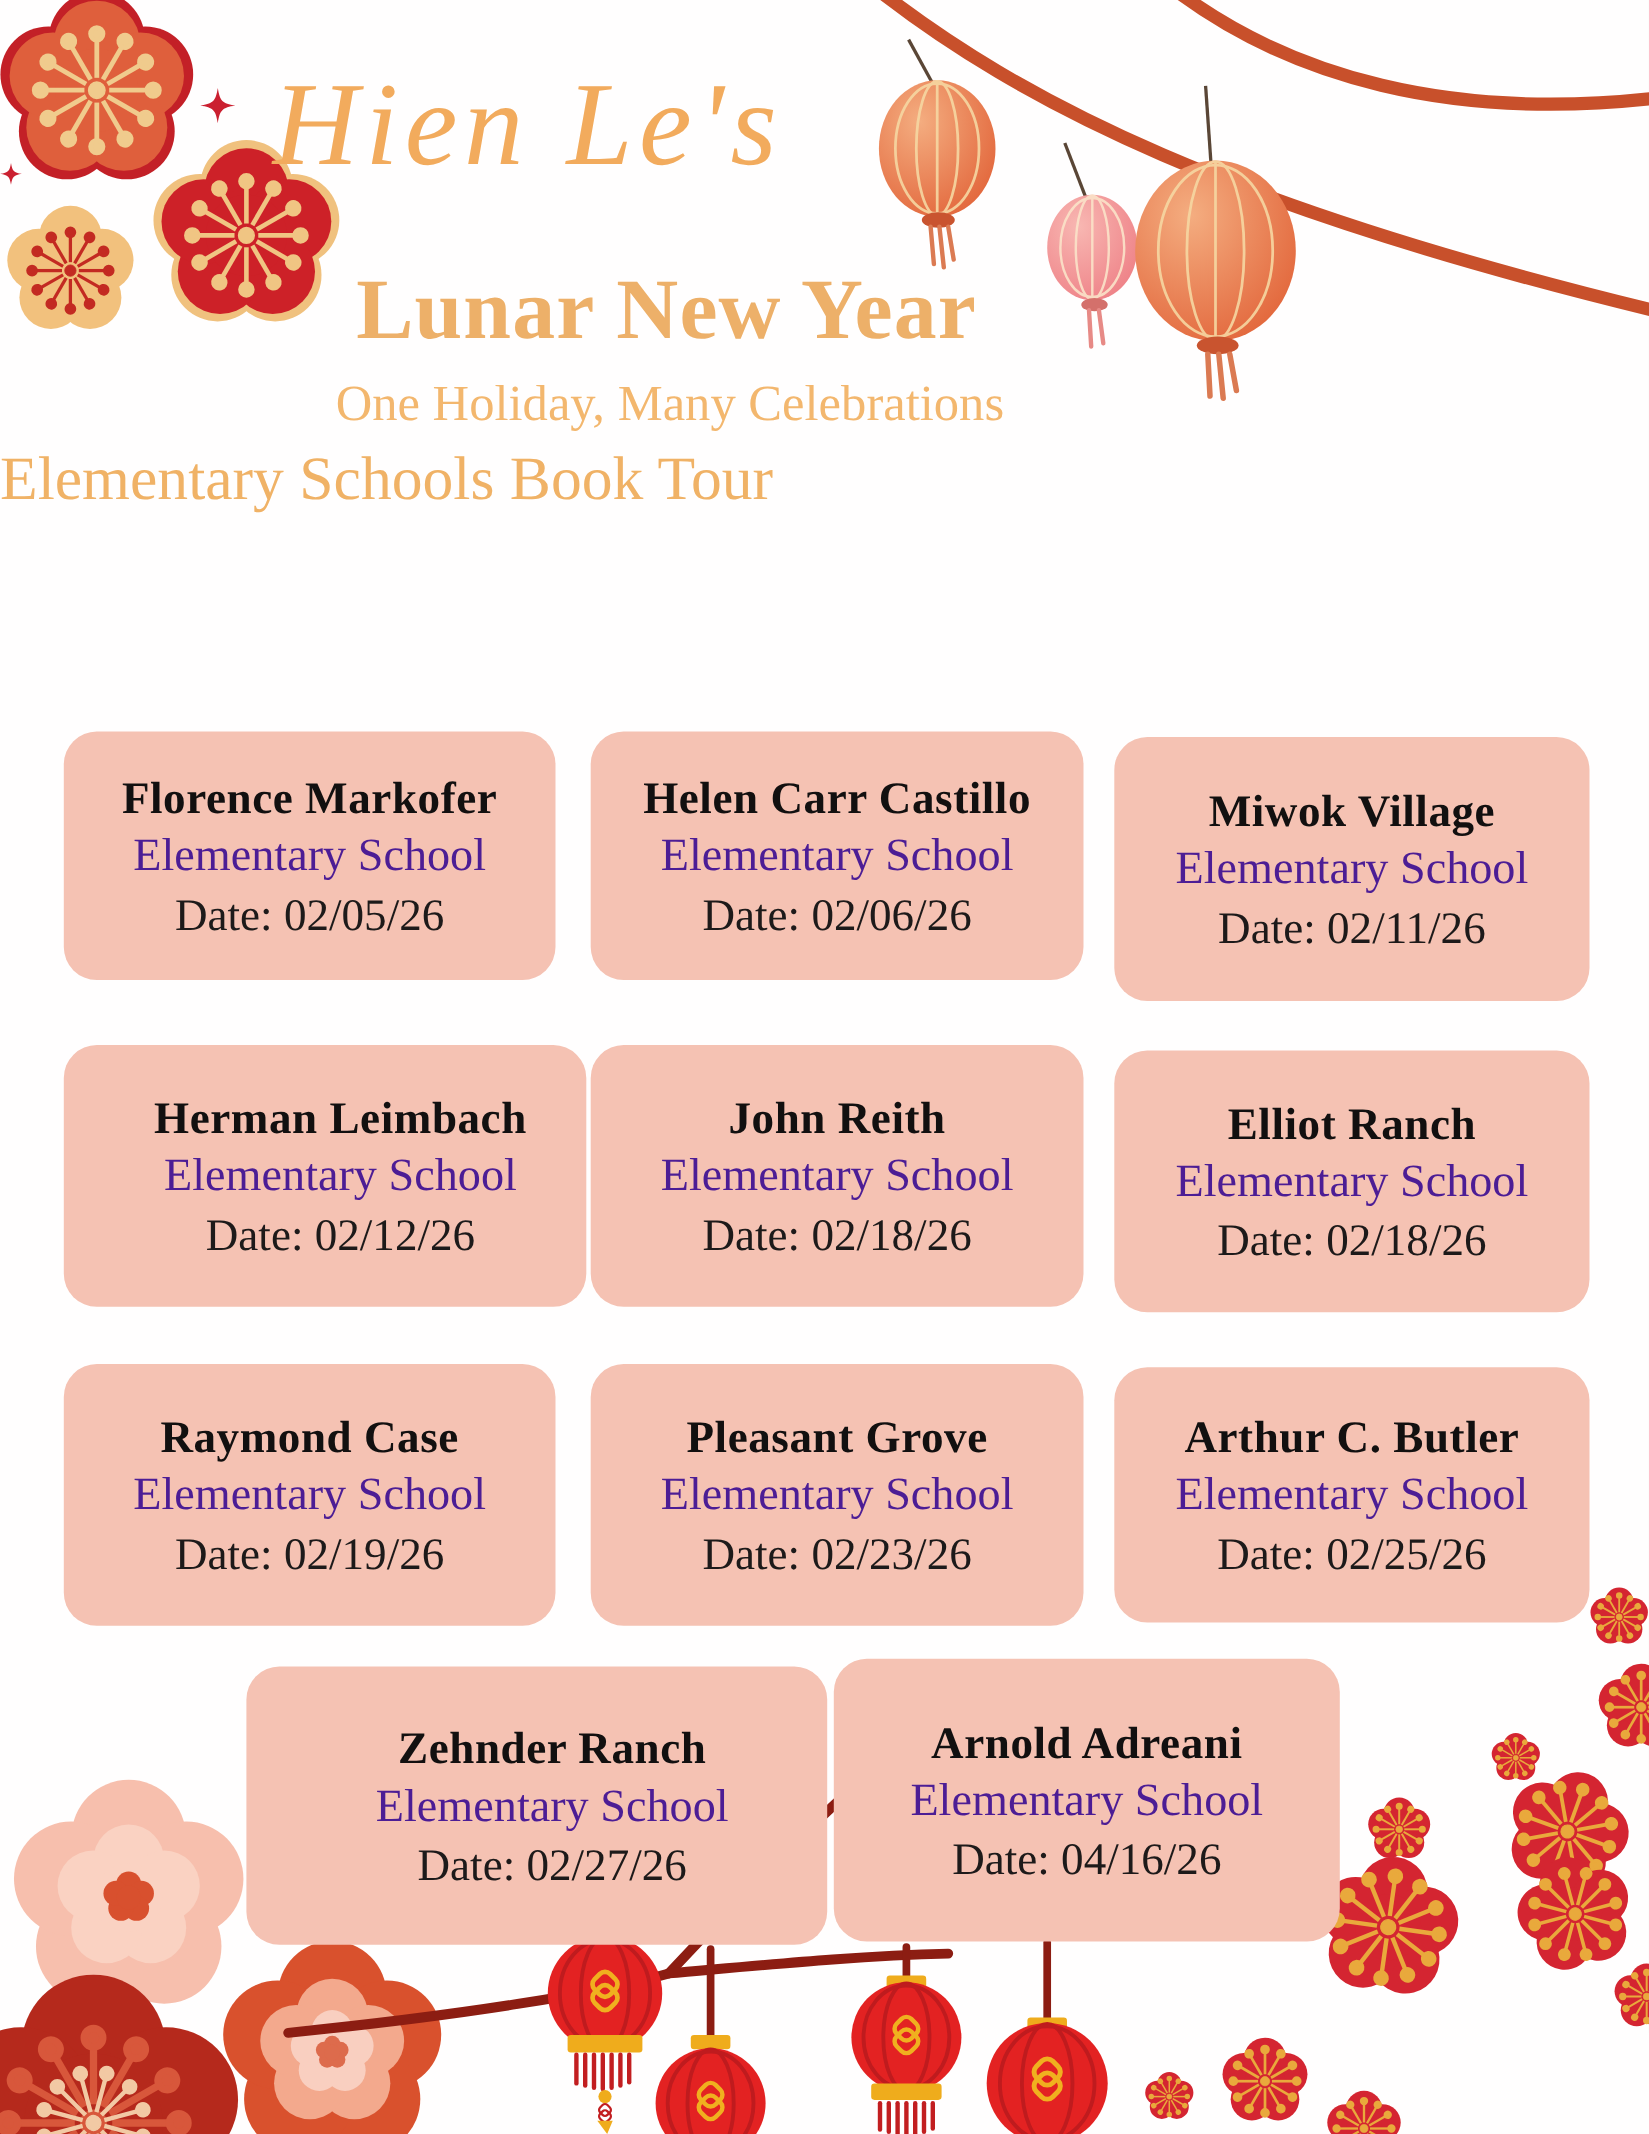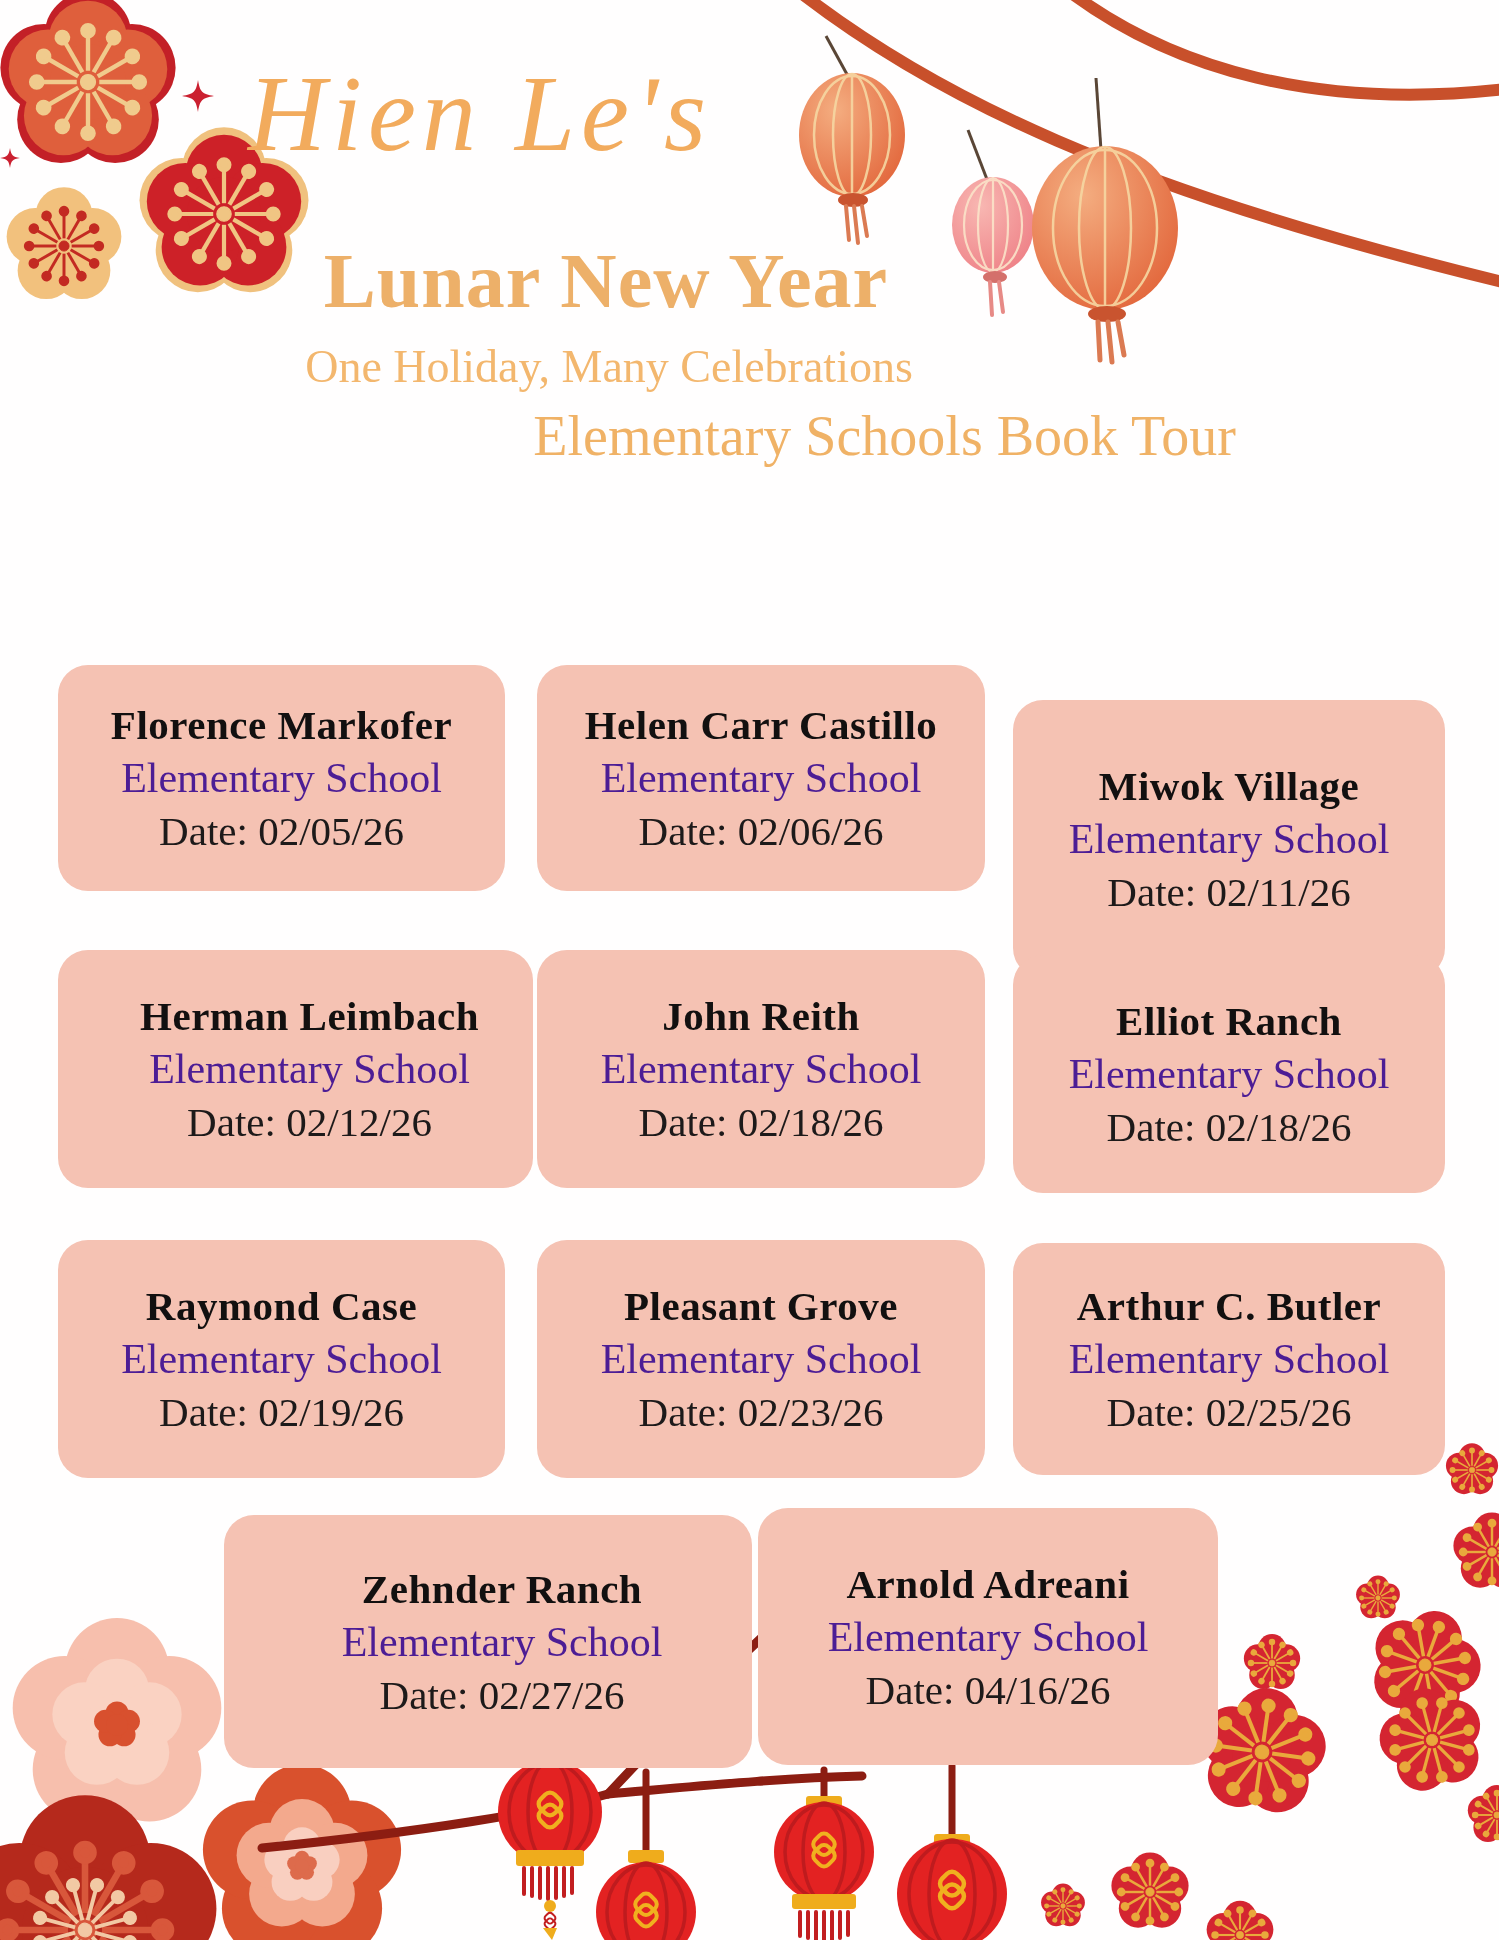--- a/index.html
+++ b/index.html
@@ -28,40 +28,40 @@
     color:#edb069;text-align:center;
   }
   .sub-title{
     position:absolute;left:0;top:340px;width:1218px;
     font-size:46px;font-weight:400;
     color:#f3b76e;text-align:center;
   }
   .tour-title{
     position:absolute;left:0;top:404px;width:1212px;
     font-size:56px;font-weight:400;
-    color:#f0b266;text-align:right;margin-left:24px;
+    color:#f0b266;text-align:left;
   }
 
   
   .card{
     position:absolute;z-index:2;
     background:#f5c2b3;
     border-radius:30px;
     display:flex;flex-direction:column;
     align-items:center;justify-content:center;
     gap:5px;
     text-align:center;color:#181515;
   }
   .card-name{font-size:41px;font-weight:700;letter-spacing:.5px;color:#121010;}
   .card-type{font-size:42px;font-weight:400;color:#4c1d95;}
   .card-date{font-size:41px;font-weight:400;color:#1d1a1a;}
 
   .c0{left:58px;  top:665px; width:447px;height:226px;}
   .c1{left:537px; top:665px; width:448px;height:226px;}
-  .c2{left:1013px;top:700px; width:432px;height:278px;}
+  .c2{left:1013px;top:670px; width:432px;height:240px;}
   .c3{left:58px;  top:950px; width:447px;height:238px;padding-left:28px;}
   .c4{left:537px; top:950px; width:448px;height:238px;}
   .c5{left:1013px;top:955px; width:432px;height:238px;}
   .c6{left:58px;  top:1240px;width:447px;height:238px;}
   .c7{left:537px; top:1240px;width:448px;height:238px;}
   .c8{left:1013px;top:1243px;width:432px;height:232px;}
   .c9{left:224px; top:1515px;width:500px;height:253px;padding-left:28px;}
   .c10{left:725px;top:1508px;width:460px;height:257px;margin-left:33px;}
 </style>
 </head>

